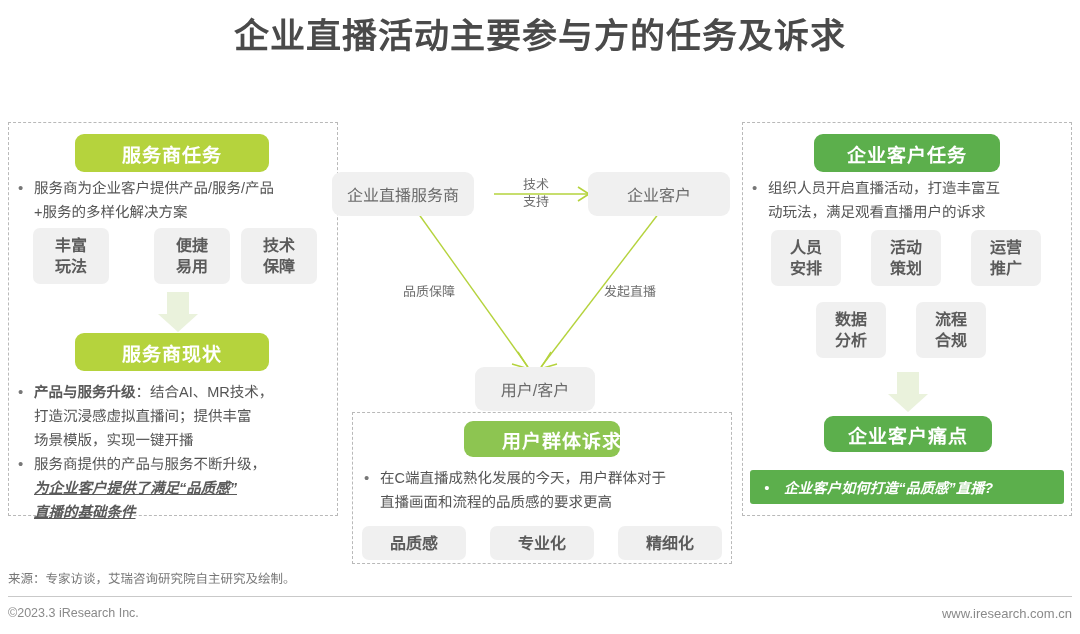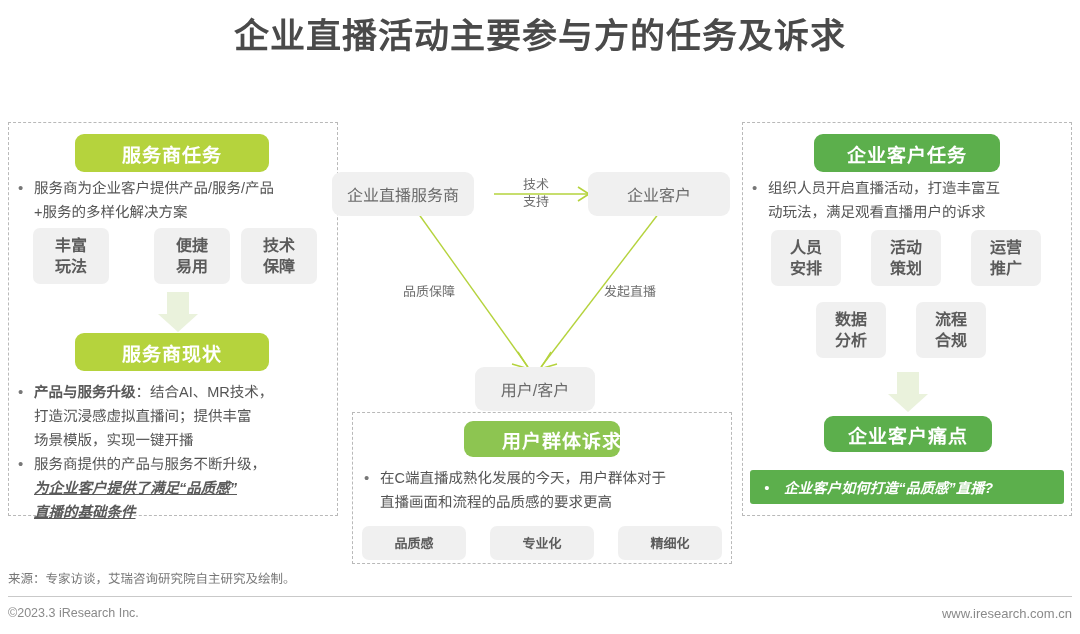--- a/index.html
+++ b/index.html
@@ -59,21 +59,21 @@
   .chip {
     position: absolute;
     background: #f0f0f0;
     border-radius: 7px;
     display: flex; align-items: center; justify-content: center;
     text-align: center;
     font-size: 16px; font-weight: bold; color: #5b5b5b;
     line-height: 21px;
     white-space: pre-line;
   }
-  .chip-wide { font-size: 13px; }
+  .chip-wide { font-size: 16px; }
 
   
   .flowbox {
     position: absolute;
     background: #f0f0f0;
     border-radius: 9px;
     display: flex; align-items: center; justify-content: center;
     font-size: 16px; color: #6a6a6a;
     white-space: nowrap;
   }

